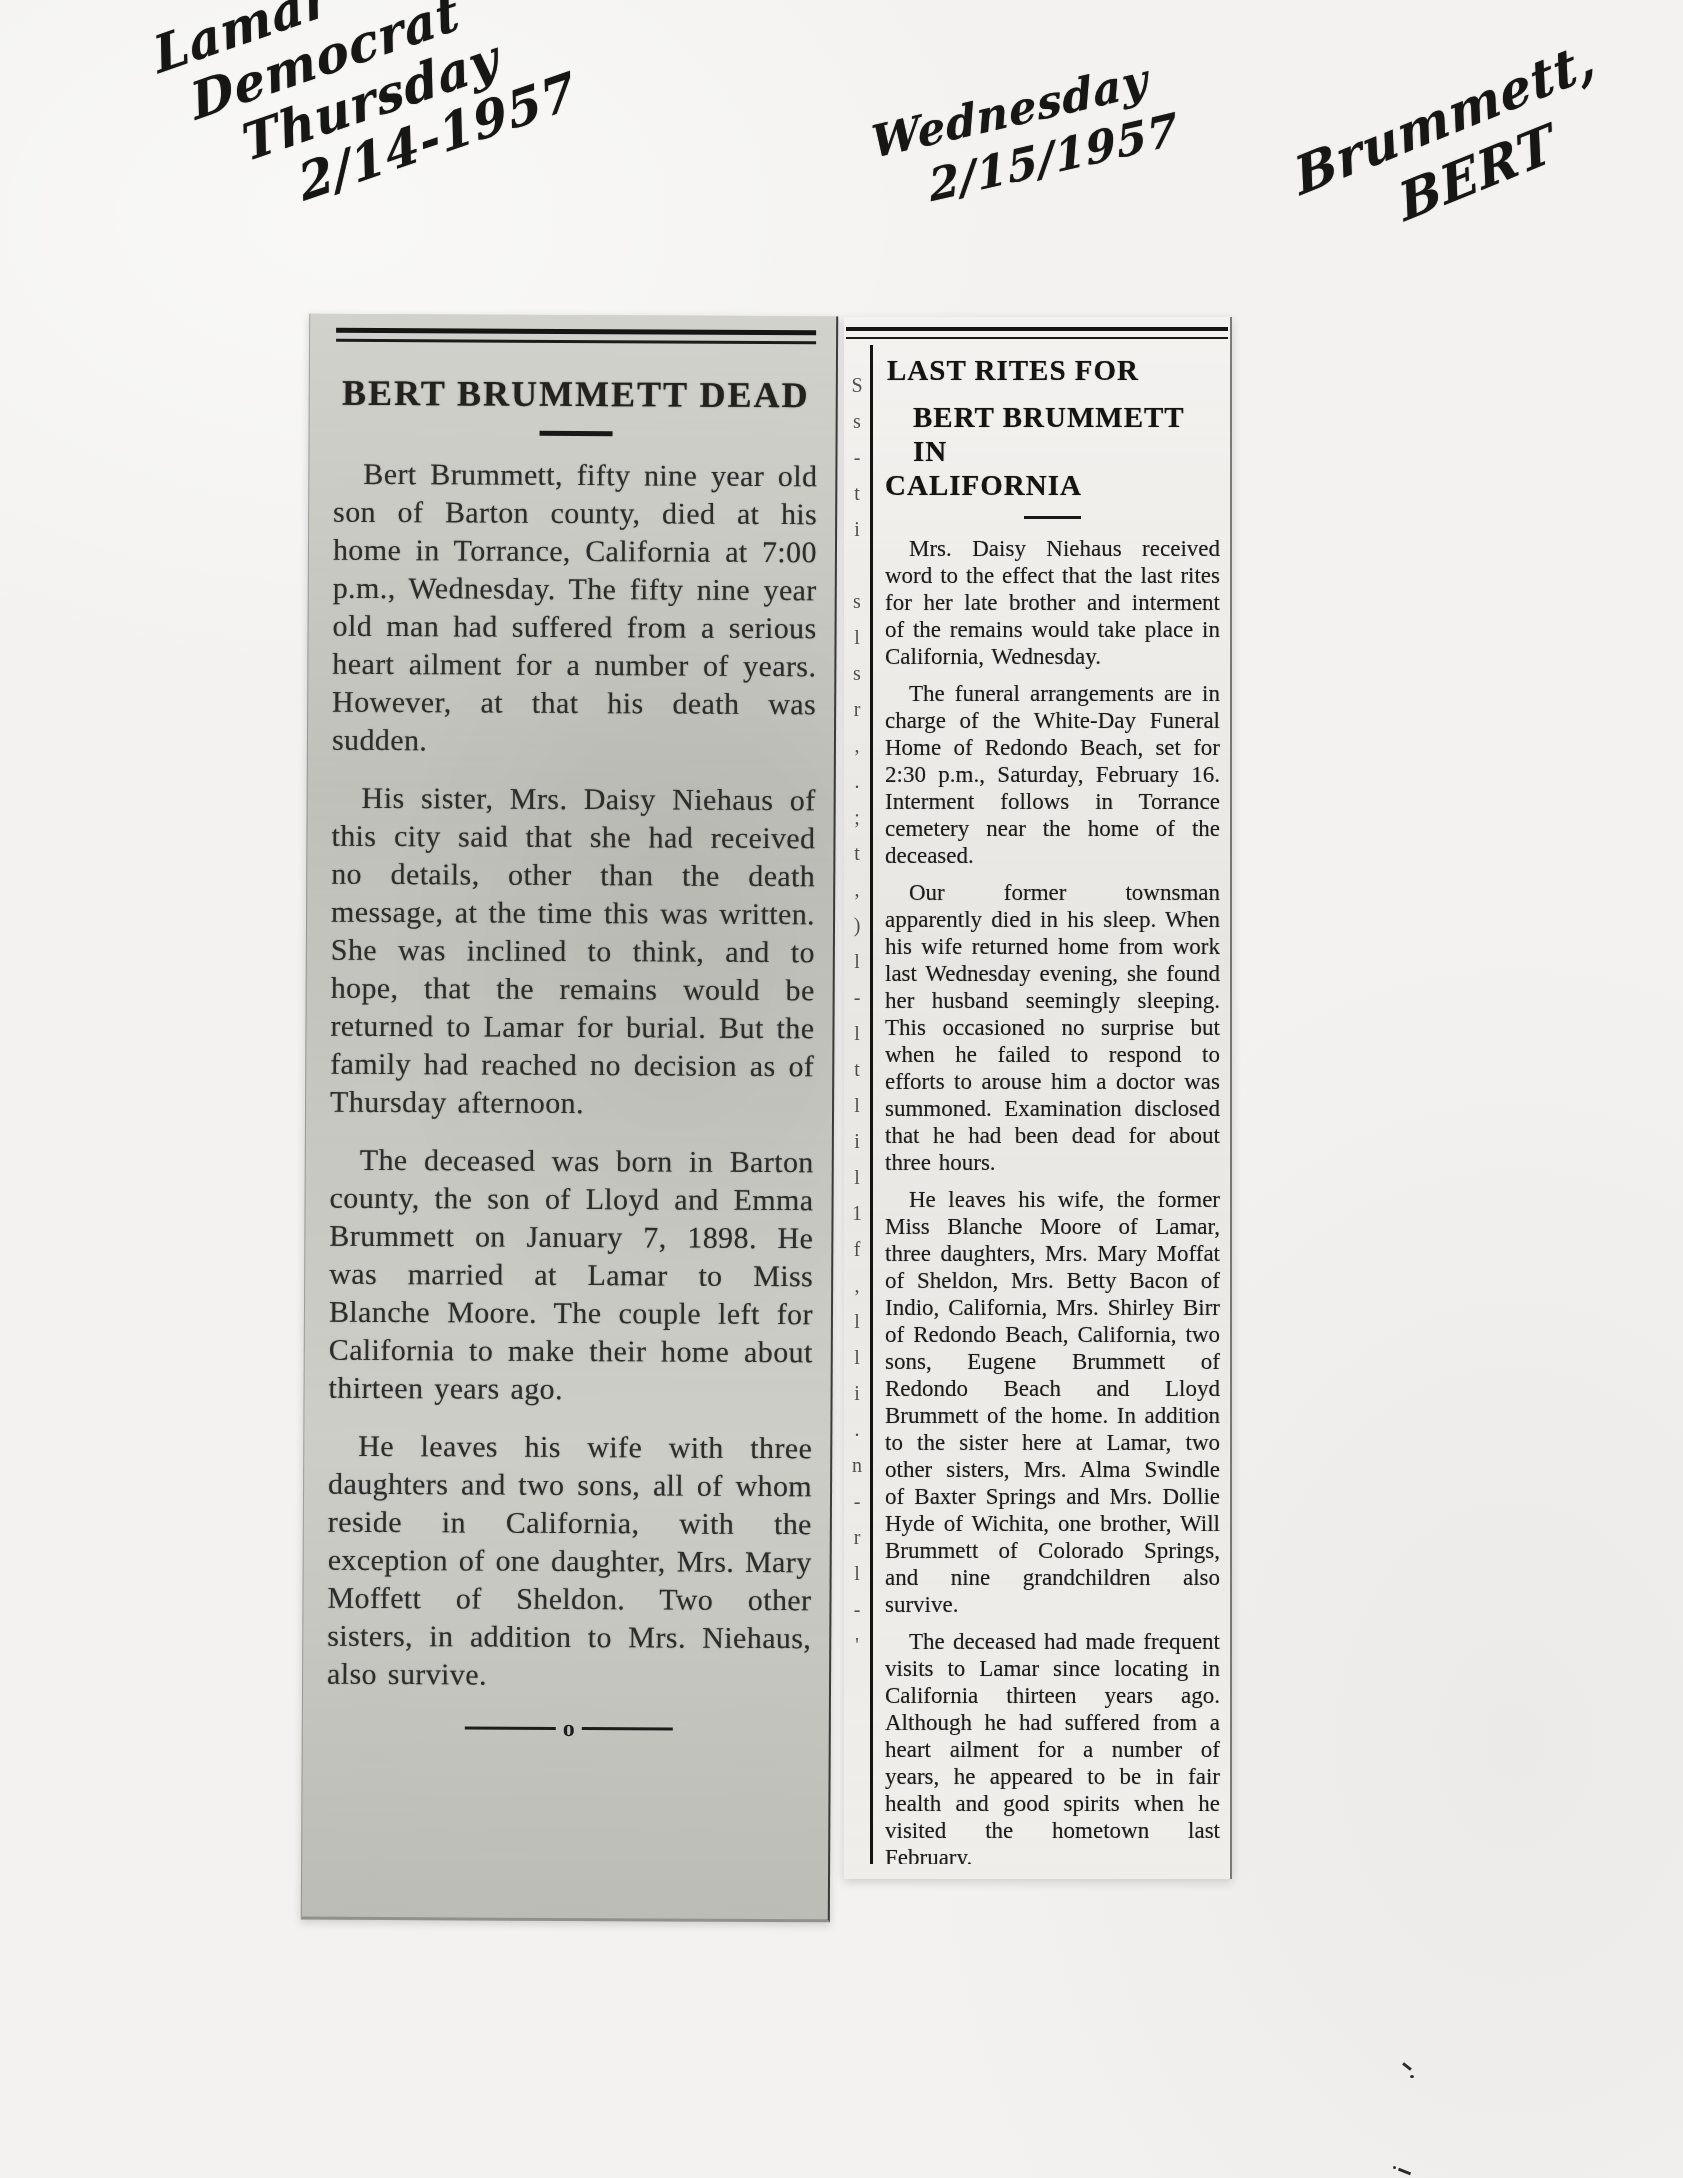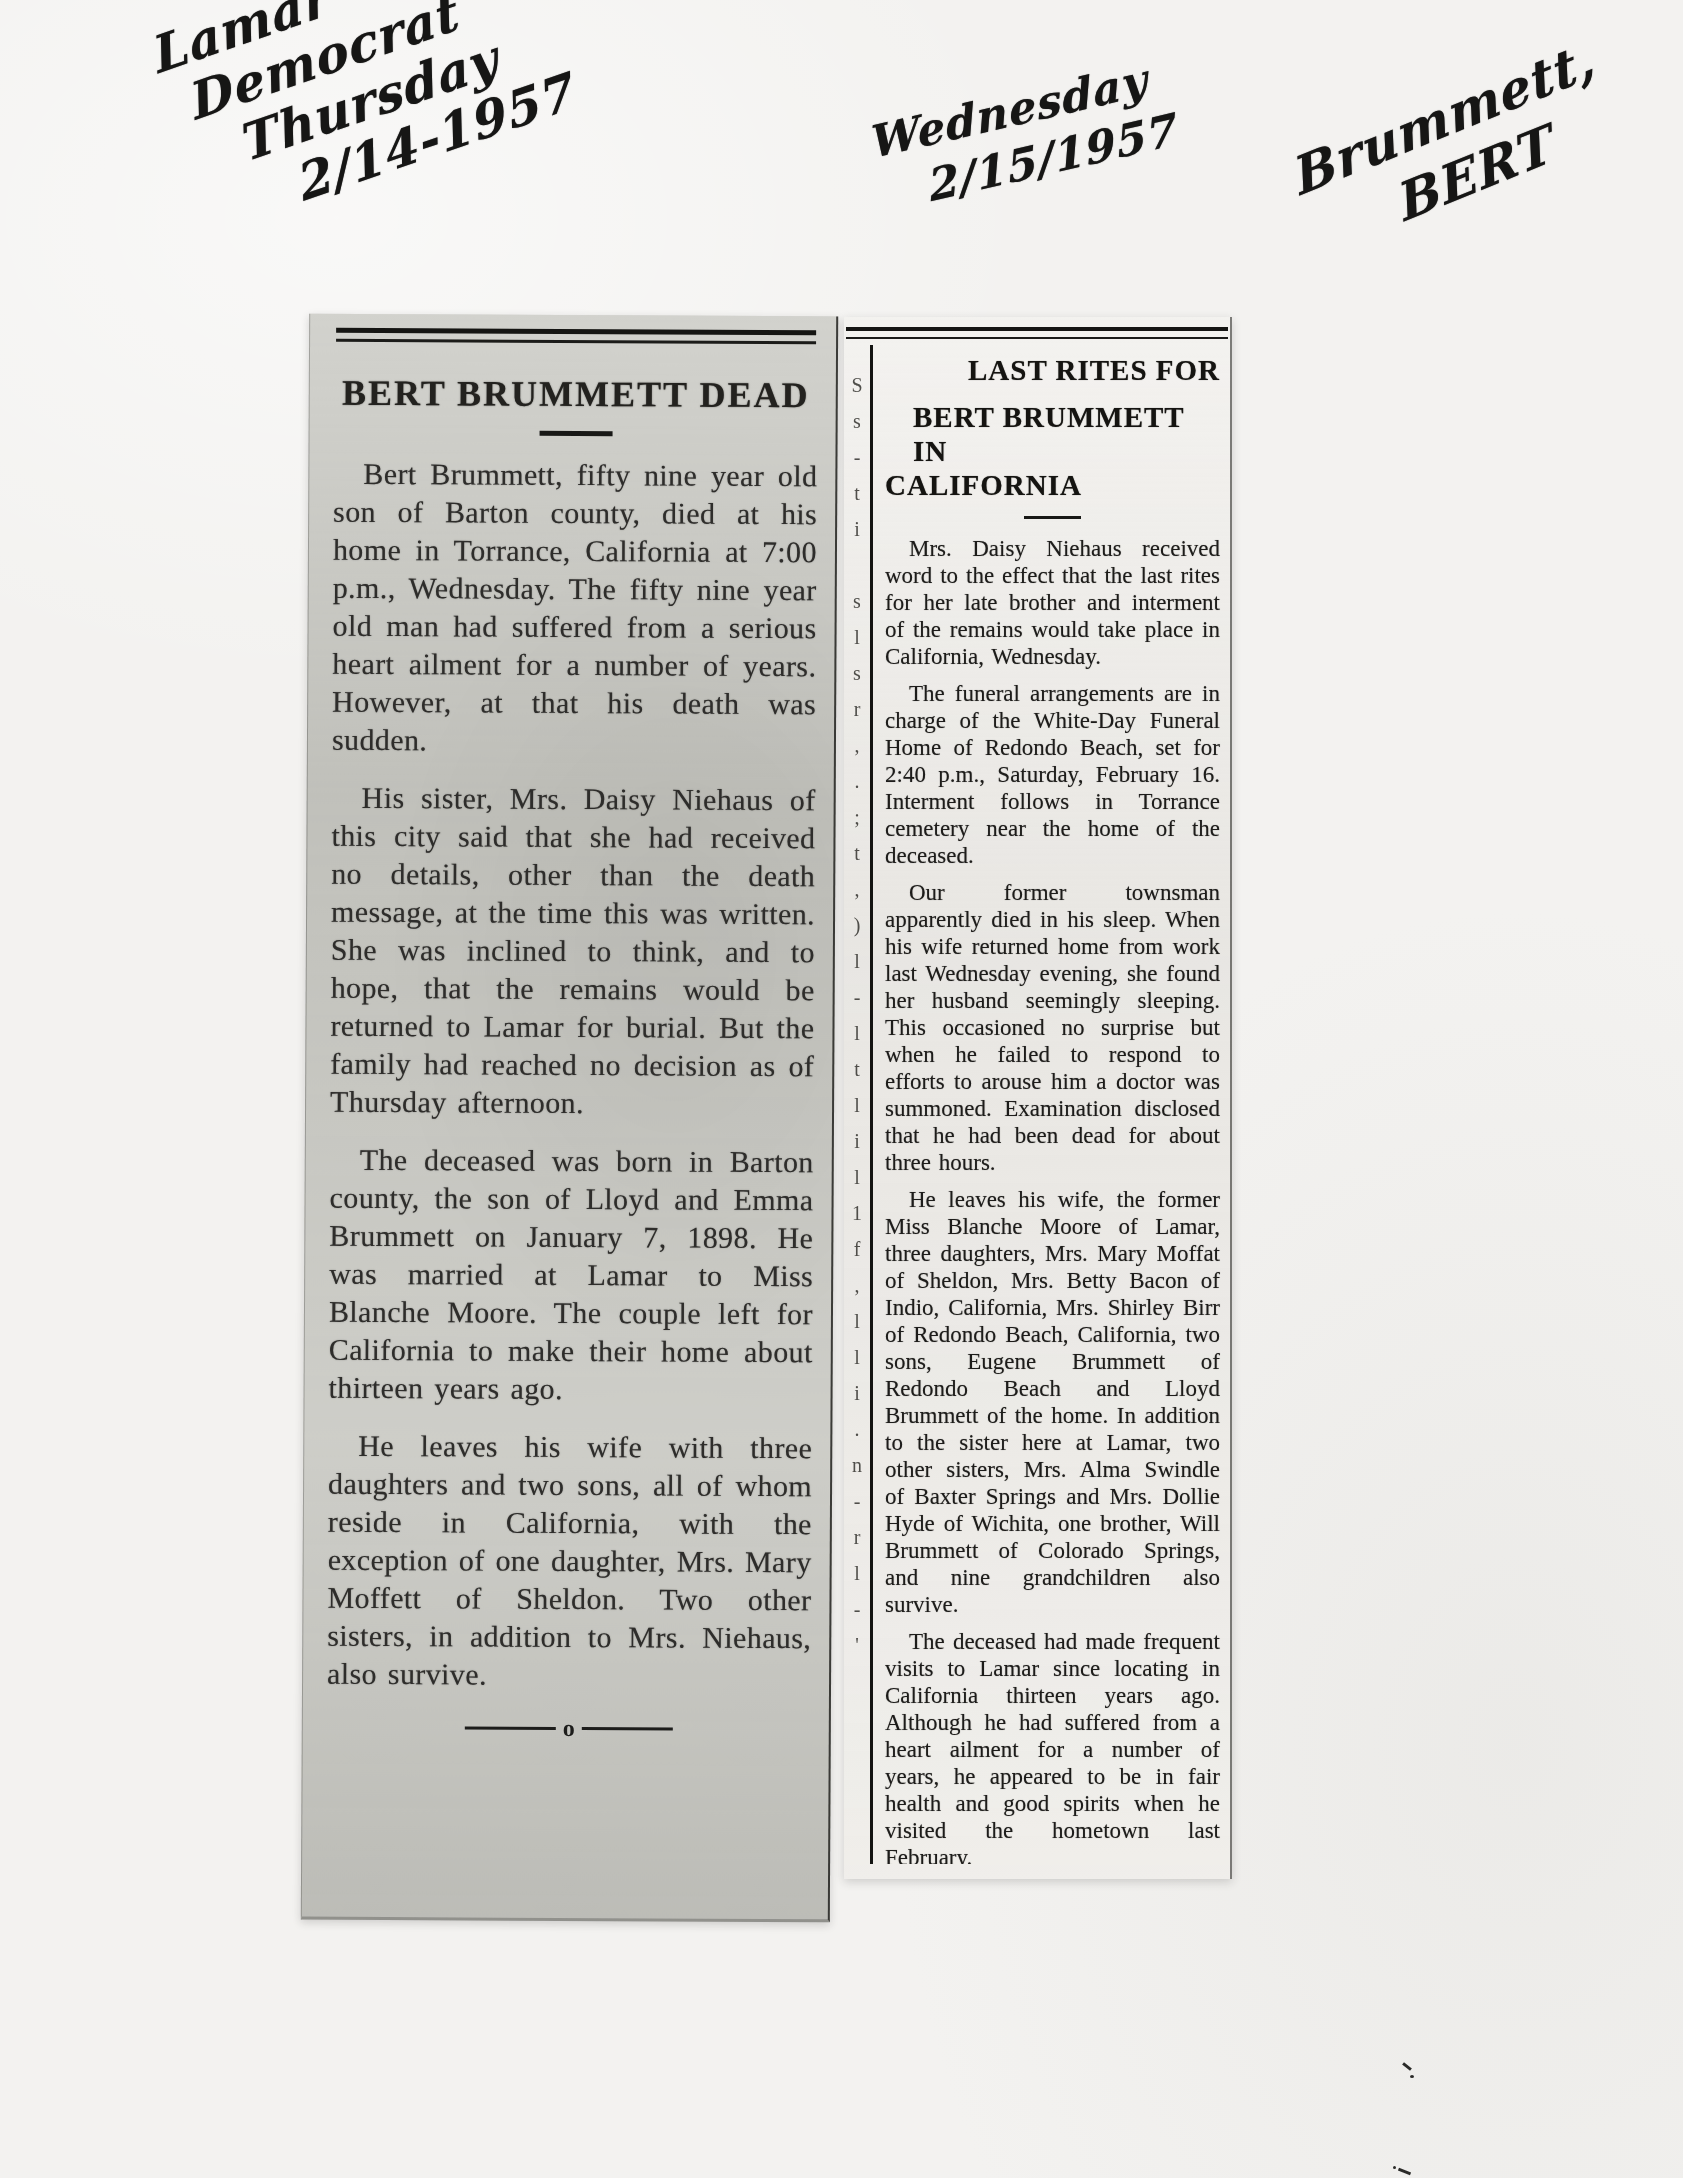--- a/index.html
+++ b/index.html
@@ -76,21 +76,21 @@
   .clip-right .row{display:flex;align-items:stretch;height:1525px;overflow:hidden;}
   .margin-col{
     width:26px;flex:0 0 26px;text-align:center;
     font-size:20px;line-height:36px;color:#34332f;opacity:.85;
     white-space:pre-line;padding-top:28px;overflow:hidden;
   }
   .vrule{flex:0 0 3px;width:3px;background:#141412;margin-top:6px;}
   .clip-right .content{flex:1 1 auto;padding:14px 10px 0 12px;overflow:hidden;}
   .rt{font-size:29px;font-weight:bold;letter-spacing:1px;color:#151411;line-height:34px;
       text-shadow:0 0 1px rgba(20,20,17,.6);}
-  .rt-1{padding-left:2px;text-align:right;}
+  .rt-1{padding-left:2px;}
   .rt-2{padding-left:28px;margin-top:13px;}
   .rt-3{text-align:left;padding-right:4px;}
   .rp{
     margin:0 0 10px 0;font-size:23px;line-height:27px;
     text-align:justify;text-indent:24px;word-spacing:2px;
     text-shadow:0 0 1px rgba(29,28,26,.45);
   }
   .clip-right .end-divider{margin-top:14px;}
   .clip-right .end-divider .dash{width:69px;height:2px;}
   .clip-right .end-divider .omark{font-size:20px;}
@@ -178,21 +178,21 @@
 l
 -
 '</div>
       <div class="vrule"></div>
       <div class="content">
         <div class="rt rt-1">LAST RITES FOR</div>
         <div class="rt rt-2">BERT BRUMMETT IN</div>
         <div class="rt rt-3">CALIFORNIA</div>
         <div class="title-rule small"></div>
         <p class="rp">Mrs. Daisy Niehaus received word to the effect that the last rites for her late brother and interment of the remains would take place in California, Wednesday.</p>
-        <p class="rp">The funeral arrangements are in charge of the White-Day Funeral Home of Redondo Beach, set for 2:40 p.m., Saturday, February 16. Interment follows in Torrance cemetery near the home of the deceased.</p>
+        <p class="rp">The funeral arrangements are in charge of the White-Day Funeral Home of Redondo Beach, set for 2:30 p.m., Saturday, February 16. Interment follows in Torrance cemetery near the home of the deceased.</p>
         <p class="rp">Our former townsman apparently died in his sleep. When his wife returned home from work last Wednesday evening, she found her husband seemingly sleeping. This occasioned no surprise but when he failed to respond to efforts to arouse him a doctor was summoned. Examination disclosed that he had been dead for about three hours.</p>
         <p class="rp">He leaves his wife, the former Miss Blanche Moore of Lamar, three daughters, Mrs. Mary Moffat of Sheldon, Mrs. Betty Bacon of Indio, California, Mrs. Shirley Birr of Redondo Beach, California, two sons, Eugene Brummett of Redondo Beach and Lloyd Brummett of the home. In addition to the sister here at Lamar, two other sisters, Mrs. Alma Swindle of Baxter Springs and Mrs. Dollie Hyde of Wichita, one brother, Will Brummett of Colorado Springs, and nine grandchildren also survive.</p>
         <p class="rp">The deceased had made frequent visits to Lamar since locating in California thirteen years ago. Although he had suffered from a heart ailment for a number of years, he appeared to be in fair health and good spirits when he visited the hometown last February.</p>
         <div class="end-divider">
           <span class="dash"></span>
             <span class="omark">o</span>
             <span class="dash"></span>
         </div>
       </div>
     </div>

